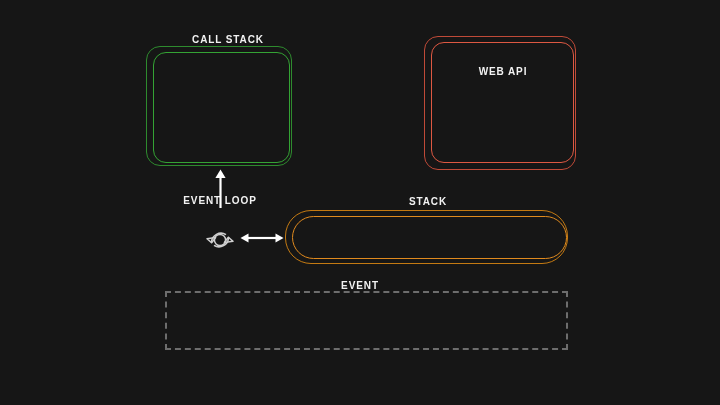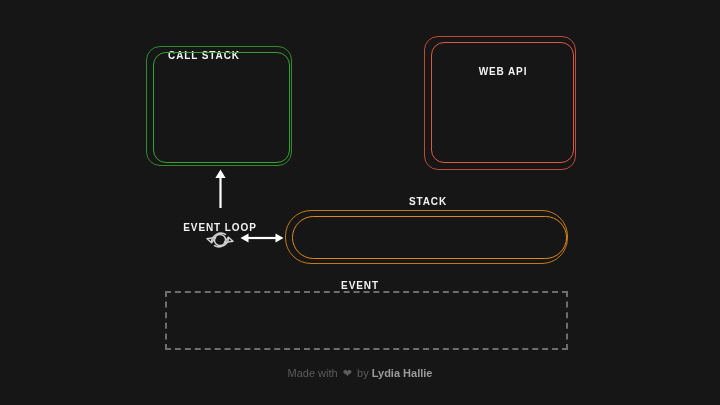--- a/index.html
+++ b/index.html
@@ -78,21 +78,21 @@
     left: 165px; top: 291px;
     width: 403px; height: 59px;
     box-sizing: border-box;
     border: 2px dashed #6d6d6d;
     background: transparent;
   }
 
   
   #eventloop-label {
     position: absolute;
-    left: 220px; top: 222px;
+    left: 220px; top: 195px;
     transform: translateX(-50%);
   }
   #loop-icon {
     position: absolute;
     left: 200px; top: 220px;
     width: 40px; height: 40px;
   }
 
   
   #arrow-up {
@@ -117,21 +117,21 @@
     user-select: none;
   }
   #footer-credit .heart { color: #5c5c5c; margin: 0 2px; }
   #footer-credit .author { color: #9a9a9a; font-weight: bold; }
 </style>
 </head>
 <body>
 
 <div id="stage">
 
-  <div class="sec-label" style="left:204px; top:34px;margin-top:16px;">CALL STACK</div>
+  <div class="sec-label" style="left:228px; top:34px;">CALL STACK</div>
 
   <div id="callstack-wrap" class="box-wrap">
     <div id="callstack-outer" class="box-outer"></div>
     <div id="callstack-inner" class="box-inner"></div>
   </div>
 
   <div class="sec-label" style="left:503px; top:23px;margin-top:43px;">WEB API</div>
 
   <div id="webapi-wrap" class="box-wrap">
     <div id="webapi-outer" class="box-outer"></div>
@@ -172,20 +172,14 @@
   </div>
 
   <div id="arrow-horizontal">
     <svg width="44" height="14" viewBox="0 0 44 14" fill="none">
       <line x1="6" y1="7" x2="38" y2="7" stroke="#ffffff" stroke-width="2.2"></line>
       <path d="M 0.5 7 L 8.5 2.4 L 8.5 11.6 Z" fill="#ffffff"></path>
       <path d="M 43.5 7 L 35.5 2.4 L 35.5 11.6 Z" fill="#ffffff"></path>
     </svg>
   </div>
 
-  <div id="footer-credit">
-    <span>Made with</span>
-    <span class="heart">❤</span>
-    <span>by</span>
-    <span class="author">Lydia Hallie</span>
-  </div>
 
 </div>
 
 </body></html>

